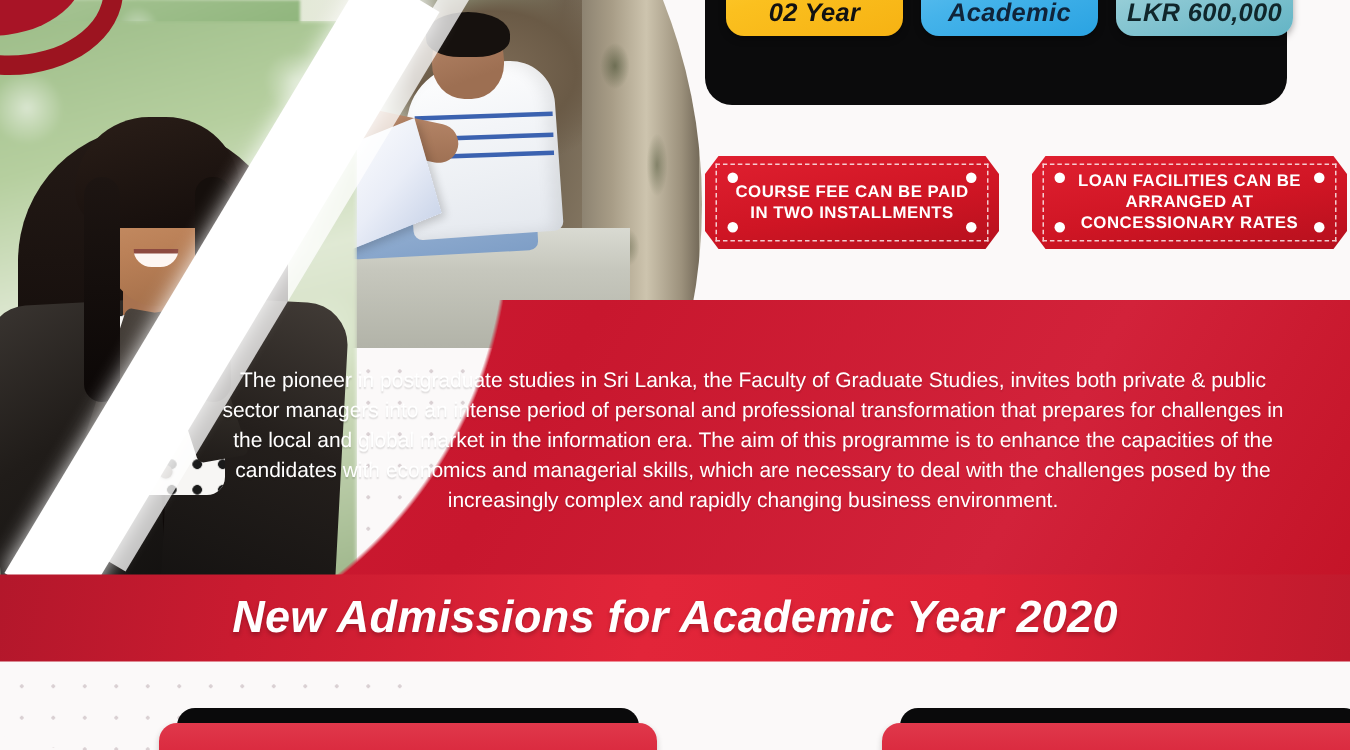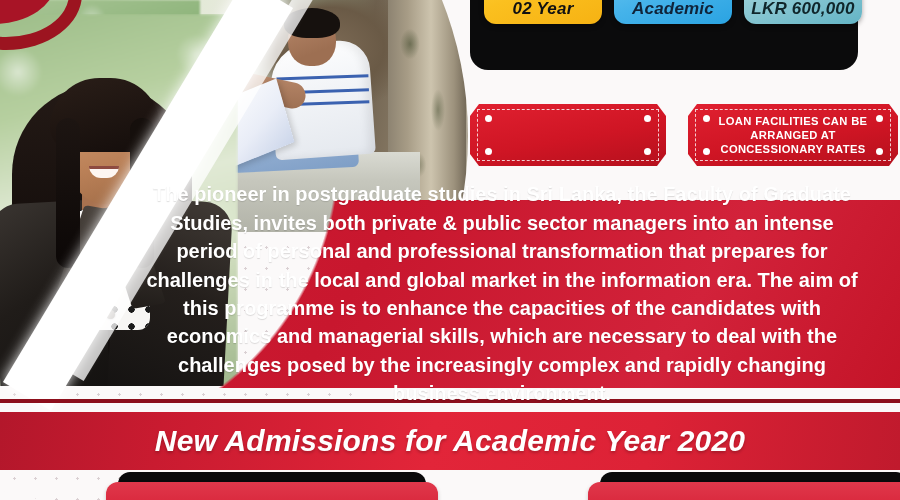--- a/index.html
+++ b/index.html
@@ -276,33 +276,33 @@
     z-index:7;
     -webkit-mask-image:radial-gradient(circle 300px at 40px -50px, transparent 99%, #000 100%);
     mask-image:radial-gradient(circle 300px at 40px -50px, transparent 99%, #000 100%);
   }
   .desc-text{
     position:absolute; left:0; top:200px; width:900px; height:188px; z-index:11;
     display:flex; align-items:center; justify-content:center;
   }
   .desc-text p{
     width:712px; margin-left:104px; color:#ffffff; text-align:center;
-    font-size:20px; font-weight:700; line-height:1.42;
+    font-size:14px; font-weight:400; line-height:1.42;
     text-shadow:0 1px 1px rgba(0,0,0,.13);
   }
 
   
   .divider{
     position:absolute; left:0; top:399px; width:900px; height:4px;
     background:#8d0f1c; z-index:8;
   }
 
   
   .banner{
-    position:absolute; left:0; top:412px; width:900px; height:58px; z-index:9;
+    position:absolute; left:0; top:383px; width:900px; height:58px; z-index:9;
     background:linear-gradient(100deg,#b3172b 0%,#c91b30 18%,#e22539 48%,#dd2236 72%,#c01a2d 100%);
     display:flex; align-items:center; justify-content:center;
   }
   .banner h1{
     color:#ffffff; font-size:30px; font-weight:800; font-style:italic;
     letter-spacing:.2px; text-shadow:0 2px 3px rgba(0,0,0,.22);
   }
 
   
   .btn-row{ position:absolute; left:0; top:470px; width:900px; height:30px; z-index:10; }
@@ -393,20 +393,24 @@
   </div>
 
   <div class="ribbons">
 
     <div class="ribbon">
       <span class="inner"></span>
       <span class="dot tl"></span>
       <span class="dot tr"></span>
       <span class="dot bl"></span>
       <span class="dot br"></span>
+      <span class="txt">
+        <span>COURSE FEE CAN BE PAID</span><br>
+        <span>IN TWO INSTALLMENTS</span>
+      </span>
     </div>
 
     <div class="ribbon two">
       <span class="inner"></span>
       <span class="dot tl"></span>
       <span class="dot tr"></span>
       <span class="dot bl"></span>
       <span class="dot br"></span>
       <span class="txt">
         <span>LOAN FACILITIES CAN BE</span><br>

